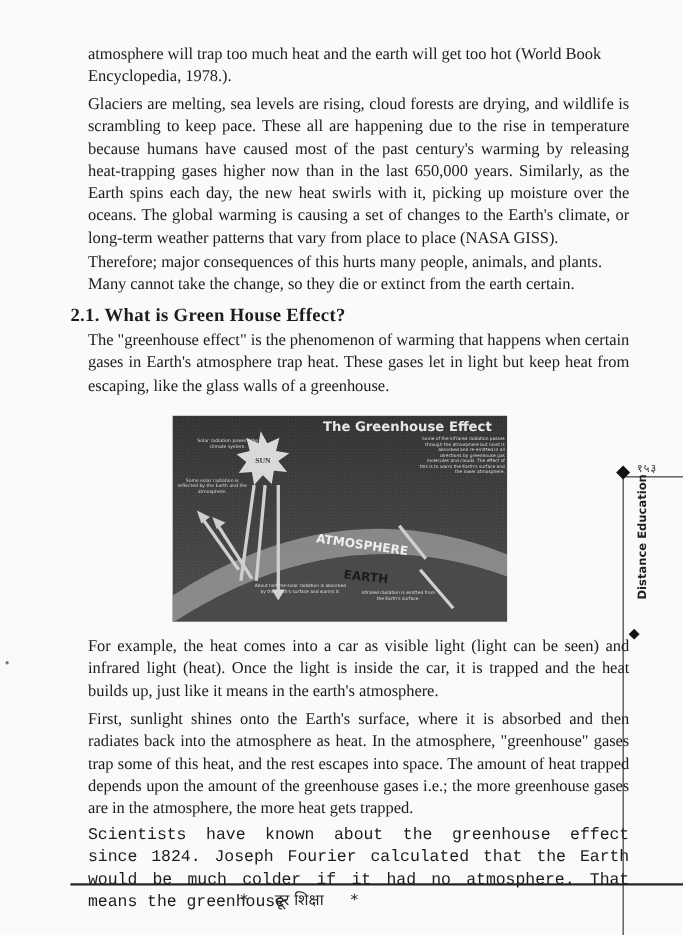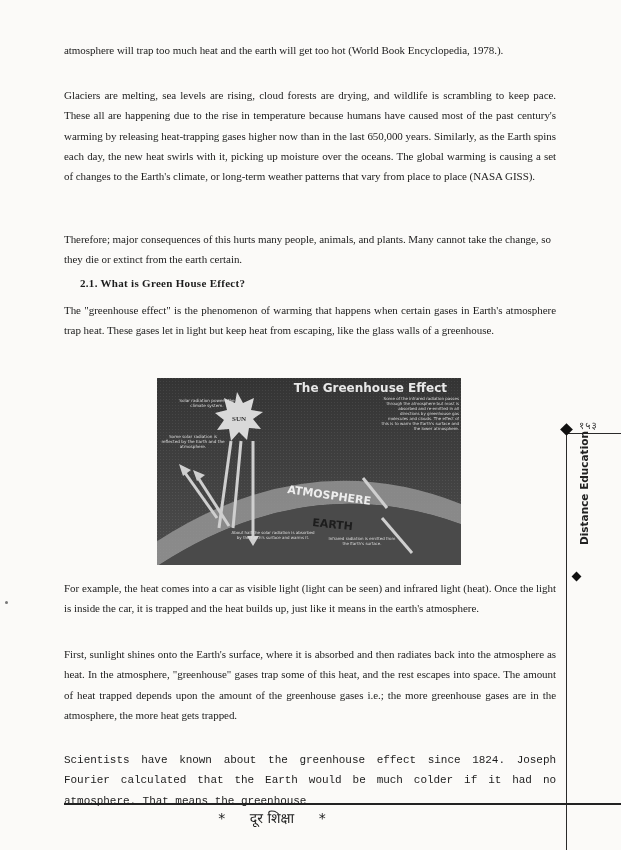--- a/index.html
+++ b/index.html
@@ -6,29 +6,29 @@
   body {
     width: 621px; height: 850px; overflow: hidden; position: relative;
     background: #fbfaf8;
     font-family: "Liberation Serif", "DejaVu Serif", serif;
     color: #1c1c1c;
   }
   .text-col {
     position: absolute; left: 64px; top: 0; width: 492px;
   }
   .p {
-    position: absolute; left: 0; width: 492px;
-    font-size: 11px; line-height: 20.3px;
+    position: absolute; left: 16px; width: 492px;
+    font-size: 15px; line-height: 20.3px;
     text-align: justify; margin: 0;
     letter-spacing: -0.05px;
   }
   .p.ragged { text-align: left; }
   .h2 {
-    position: absolute; left: 16px;
-    font-size: 11px; font-weight: bold; margin: 0;
+    position: absolute; left: 0;
+    font-size: 17px; font-weight: bold; margin: 0;
     letter-spacing: 0.3px;
   }
   
   .figure {
     position: absolute; left: 157px; top: 378px; width: 304px; height: 187px;
     background: #3a3a3a; overflow: hidden;
   }
   .figure svg { display: block; }
   
   .vrule { position: absolute; left: 566px; top: 430px; width: 1px; height: 420px; background: #2a2a2a; }

